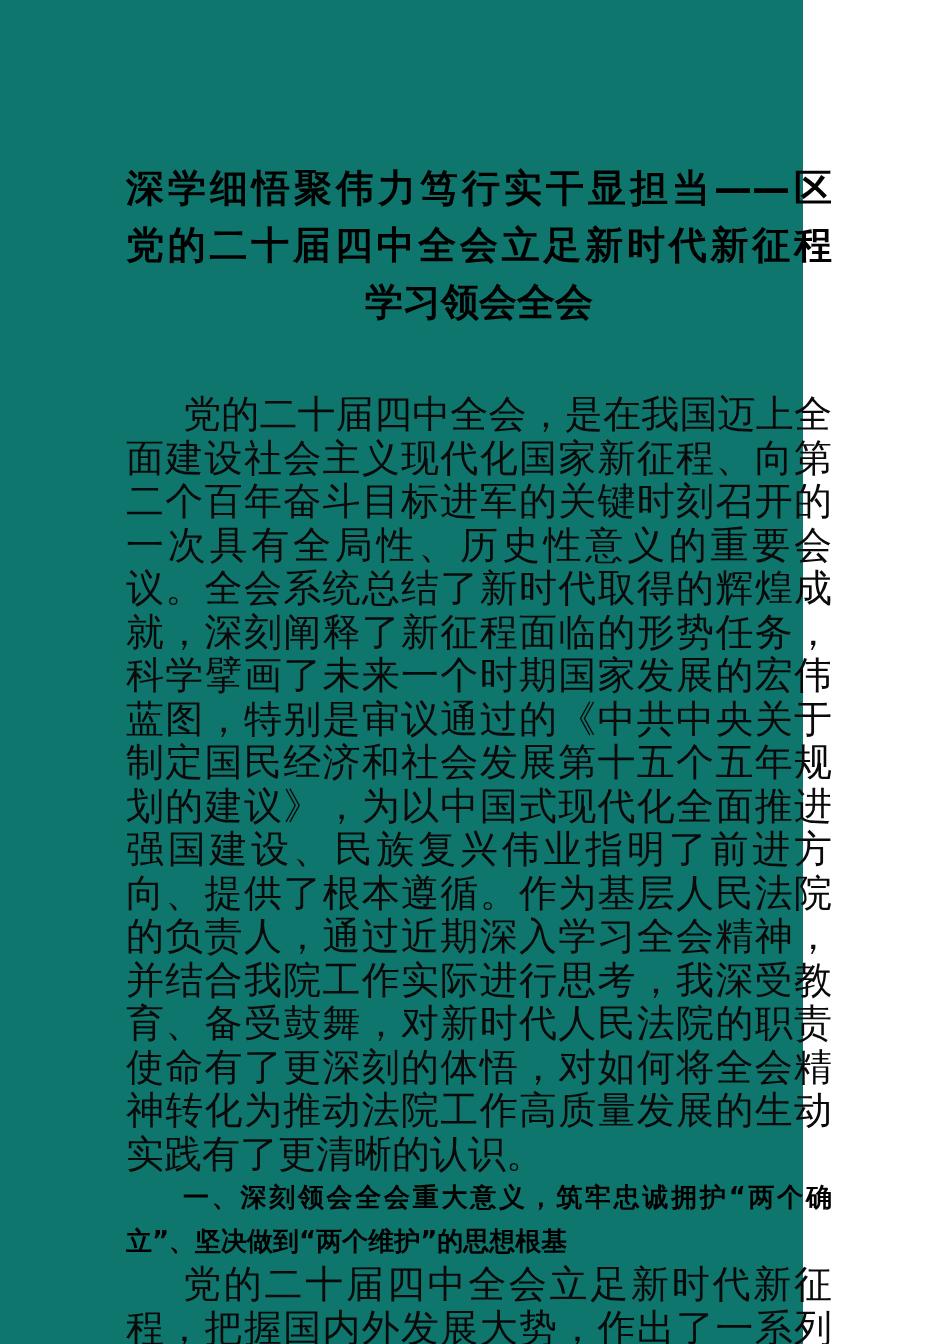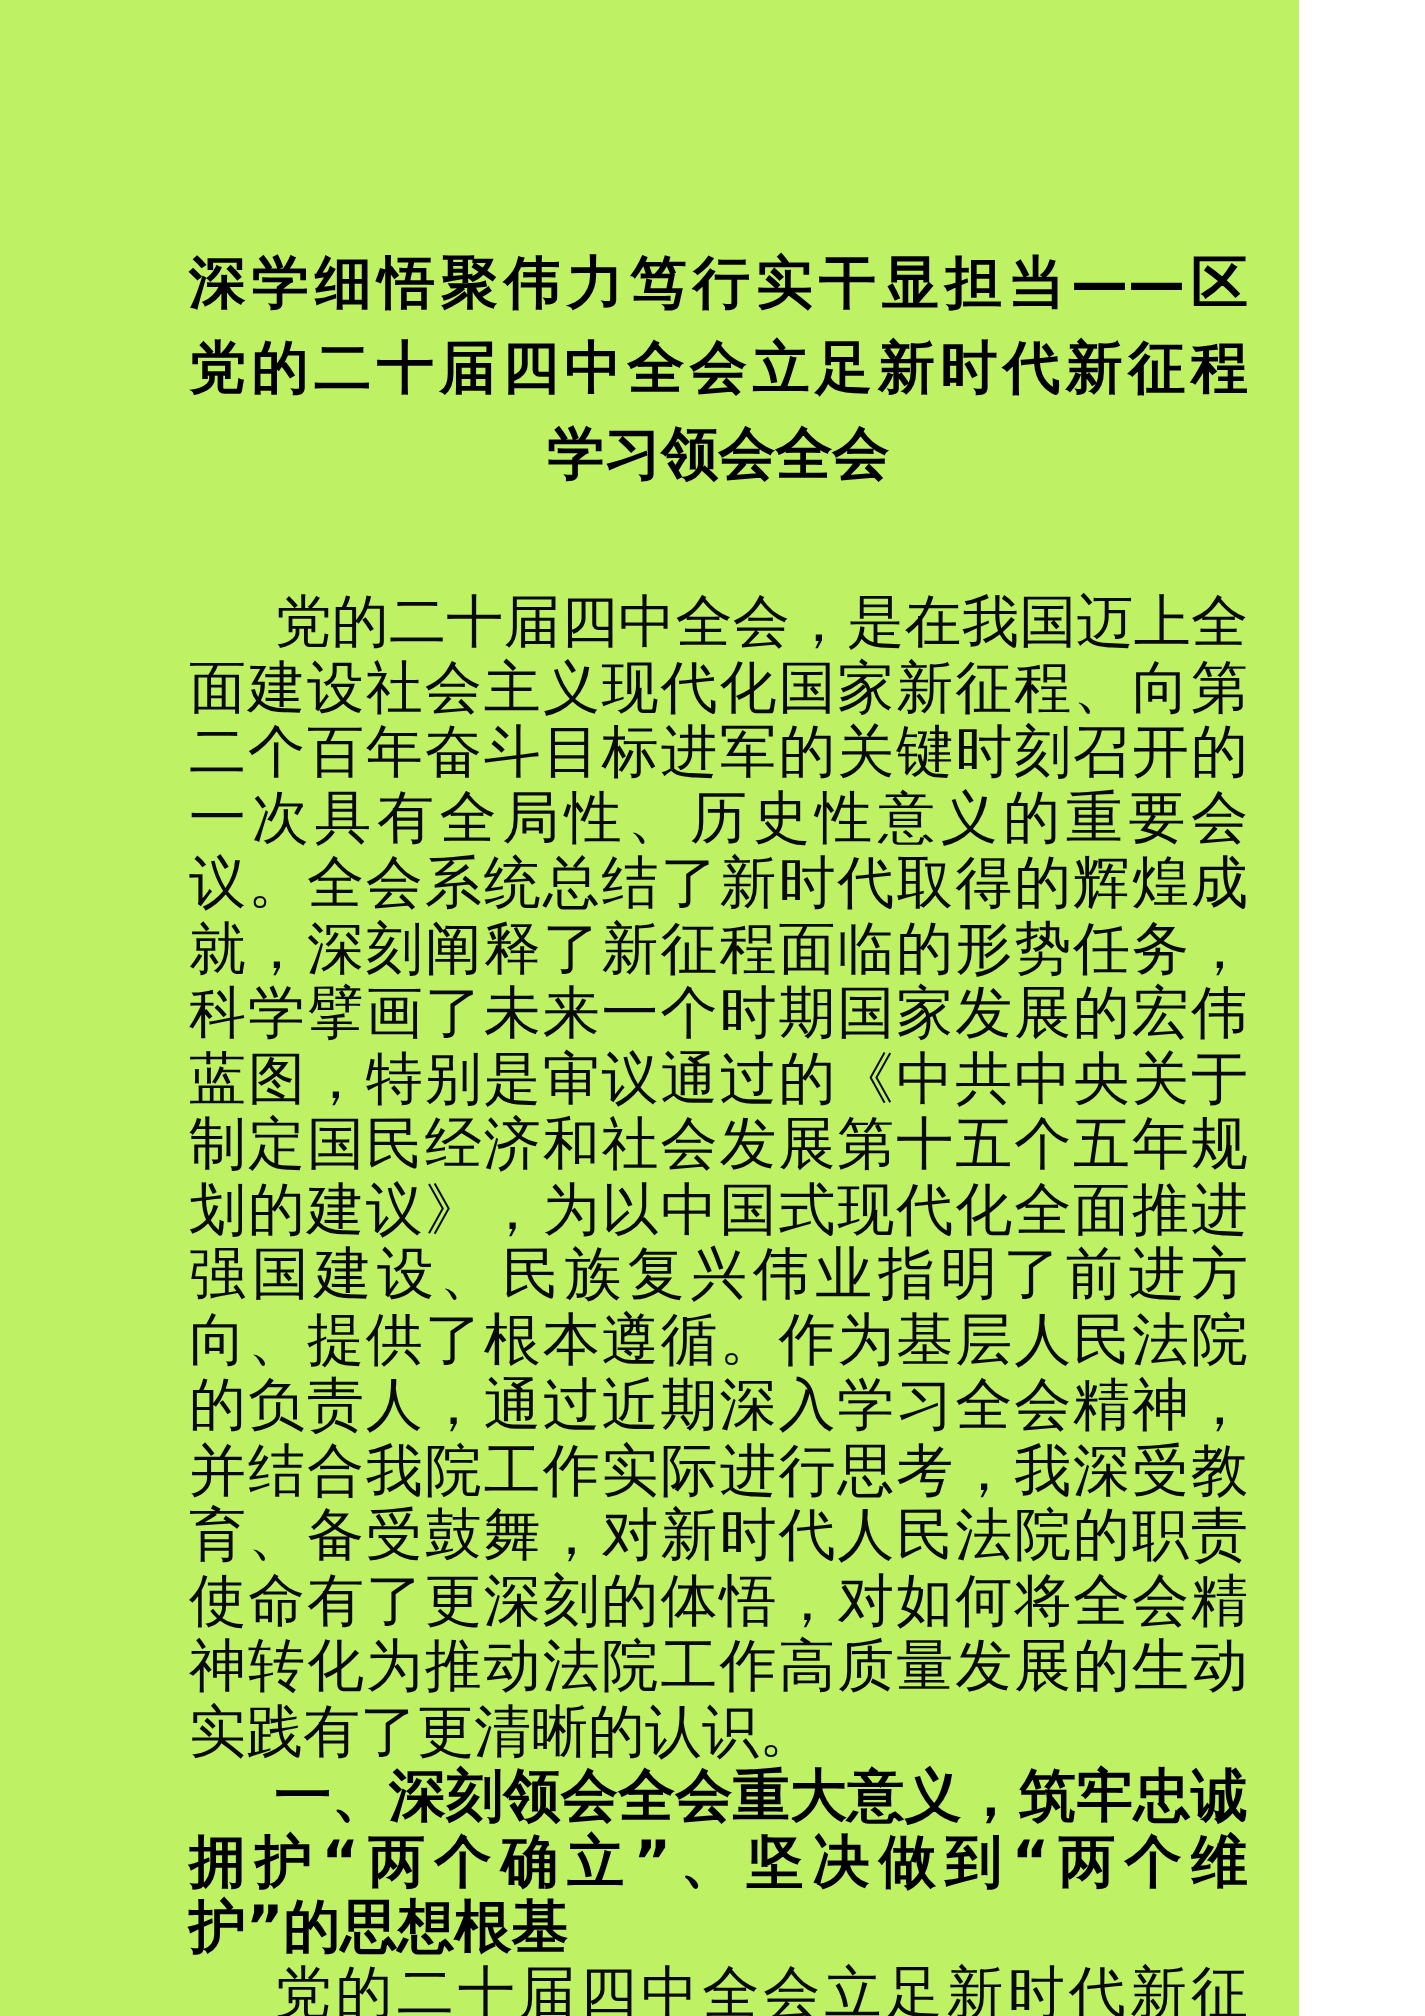--- a/index.html
+++ b/index.html
@@ -13,23 +13,23 @@
     position: relative;
     overflow: hidden;
     font-family: "DejaVu Sans", sans-serif;
     -webkit-font-smoothing: antialiased;
   }
 
   .page {
     position: absolute;
     left: 0;
     top: 0;
-    width: 866px;
+    width: 803px;
     height: 1344px;
-    background: #bef264;
+    background: #0f766e;
     box-sizing: border-box;
   }
 
   .content {
     position: absolute;
     left: 126px;
     top: 160px;
     width: 706px;
   }
 
@@ -75,21 +75,21 @@
     text-align-last: left;
     text-justify: inter-ideograph;
     text-indent: 57px;
     word-break: break-all;
     letter-spacing: 0px;
   }
 
   p.heading {
     font-family: "DejaVu Sans", "Liberation Sans", sans-serif;
     font-weight: 700;
-    font-size: 38px;
+    font-size: 26px;
     line-height: 43.5px;
     color: #000000;
     margin: 0;
     padding: 0;
     text-align: justify;
     text-align-last: left;
     text-justify: inter-ideograph;
     text-indent: 57px;
     word-break: break-all;
     letter-spacing: 0px;

